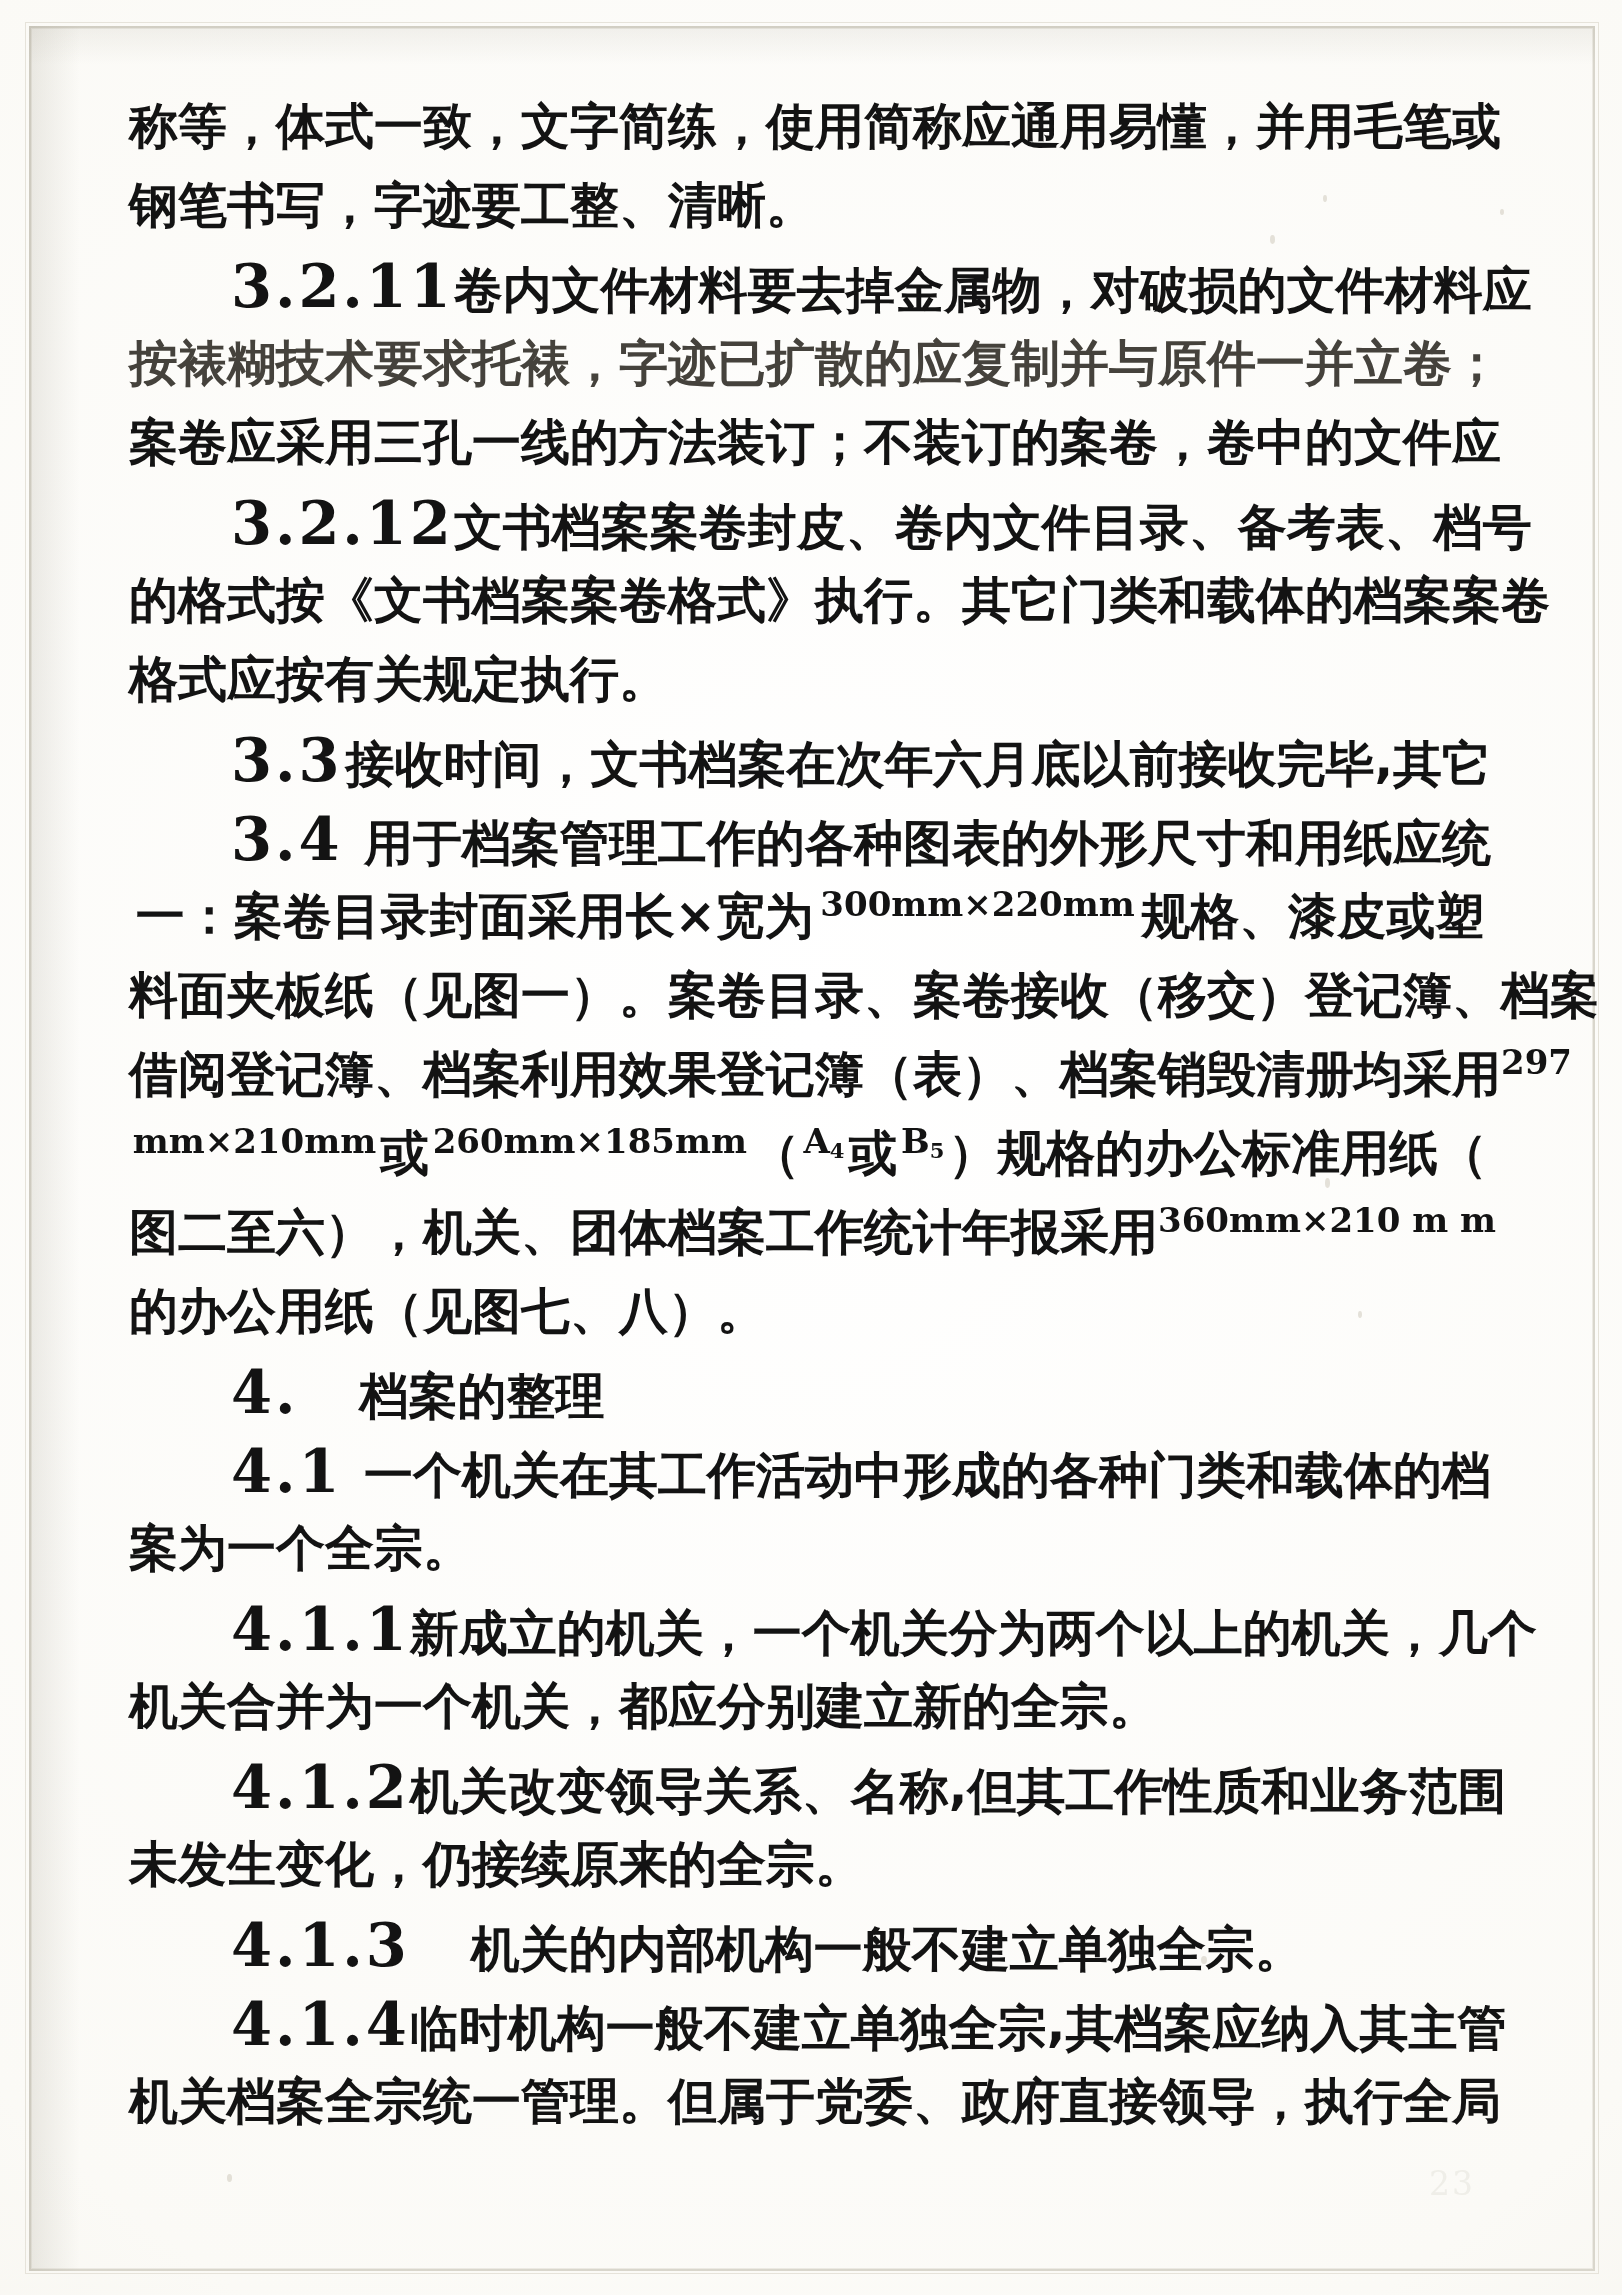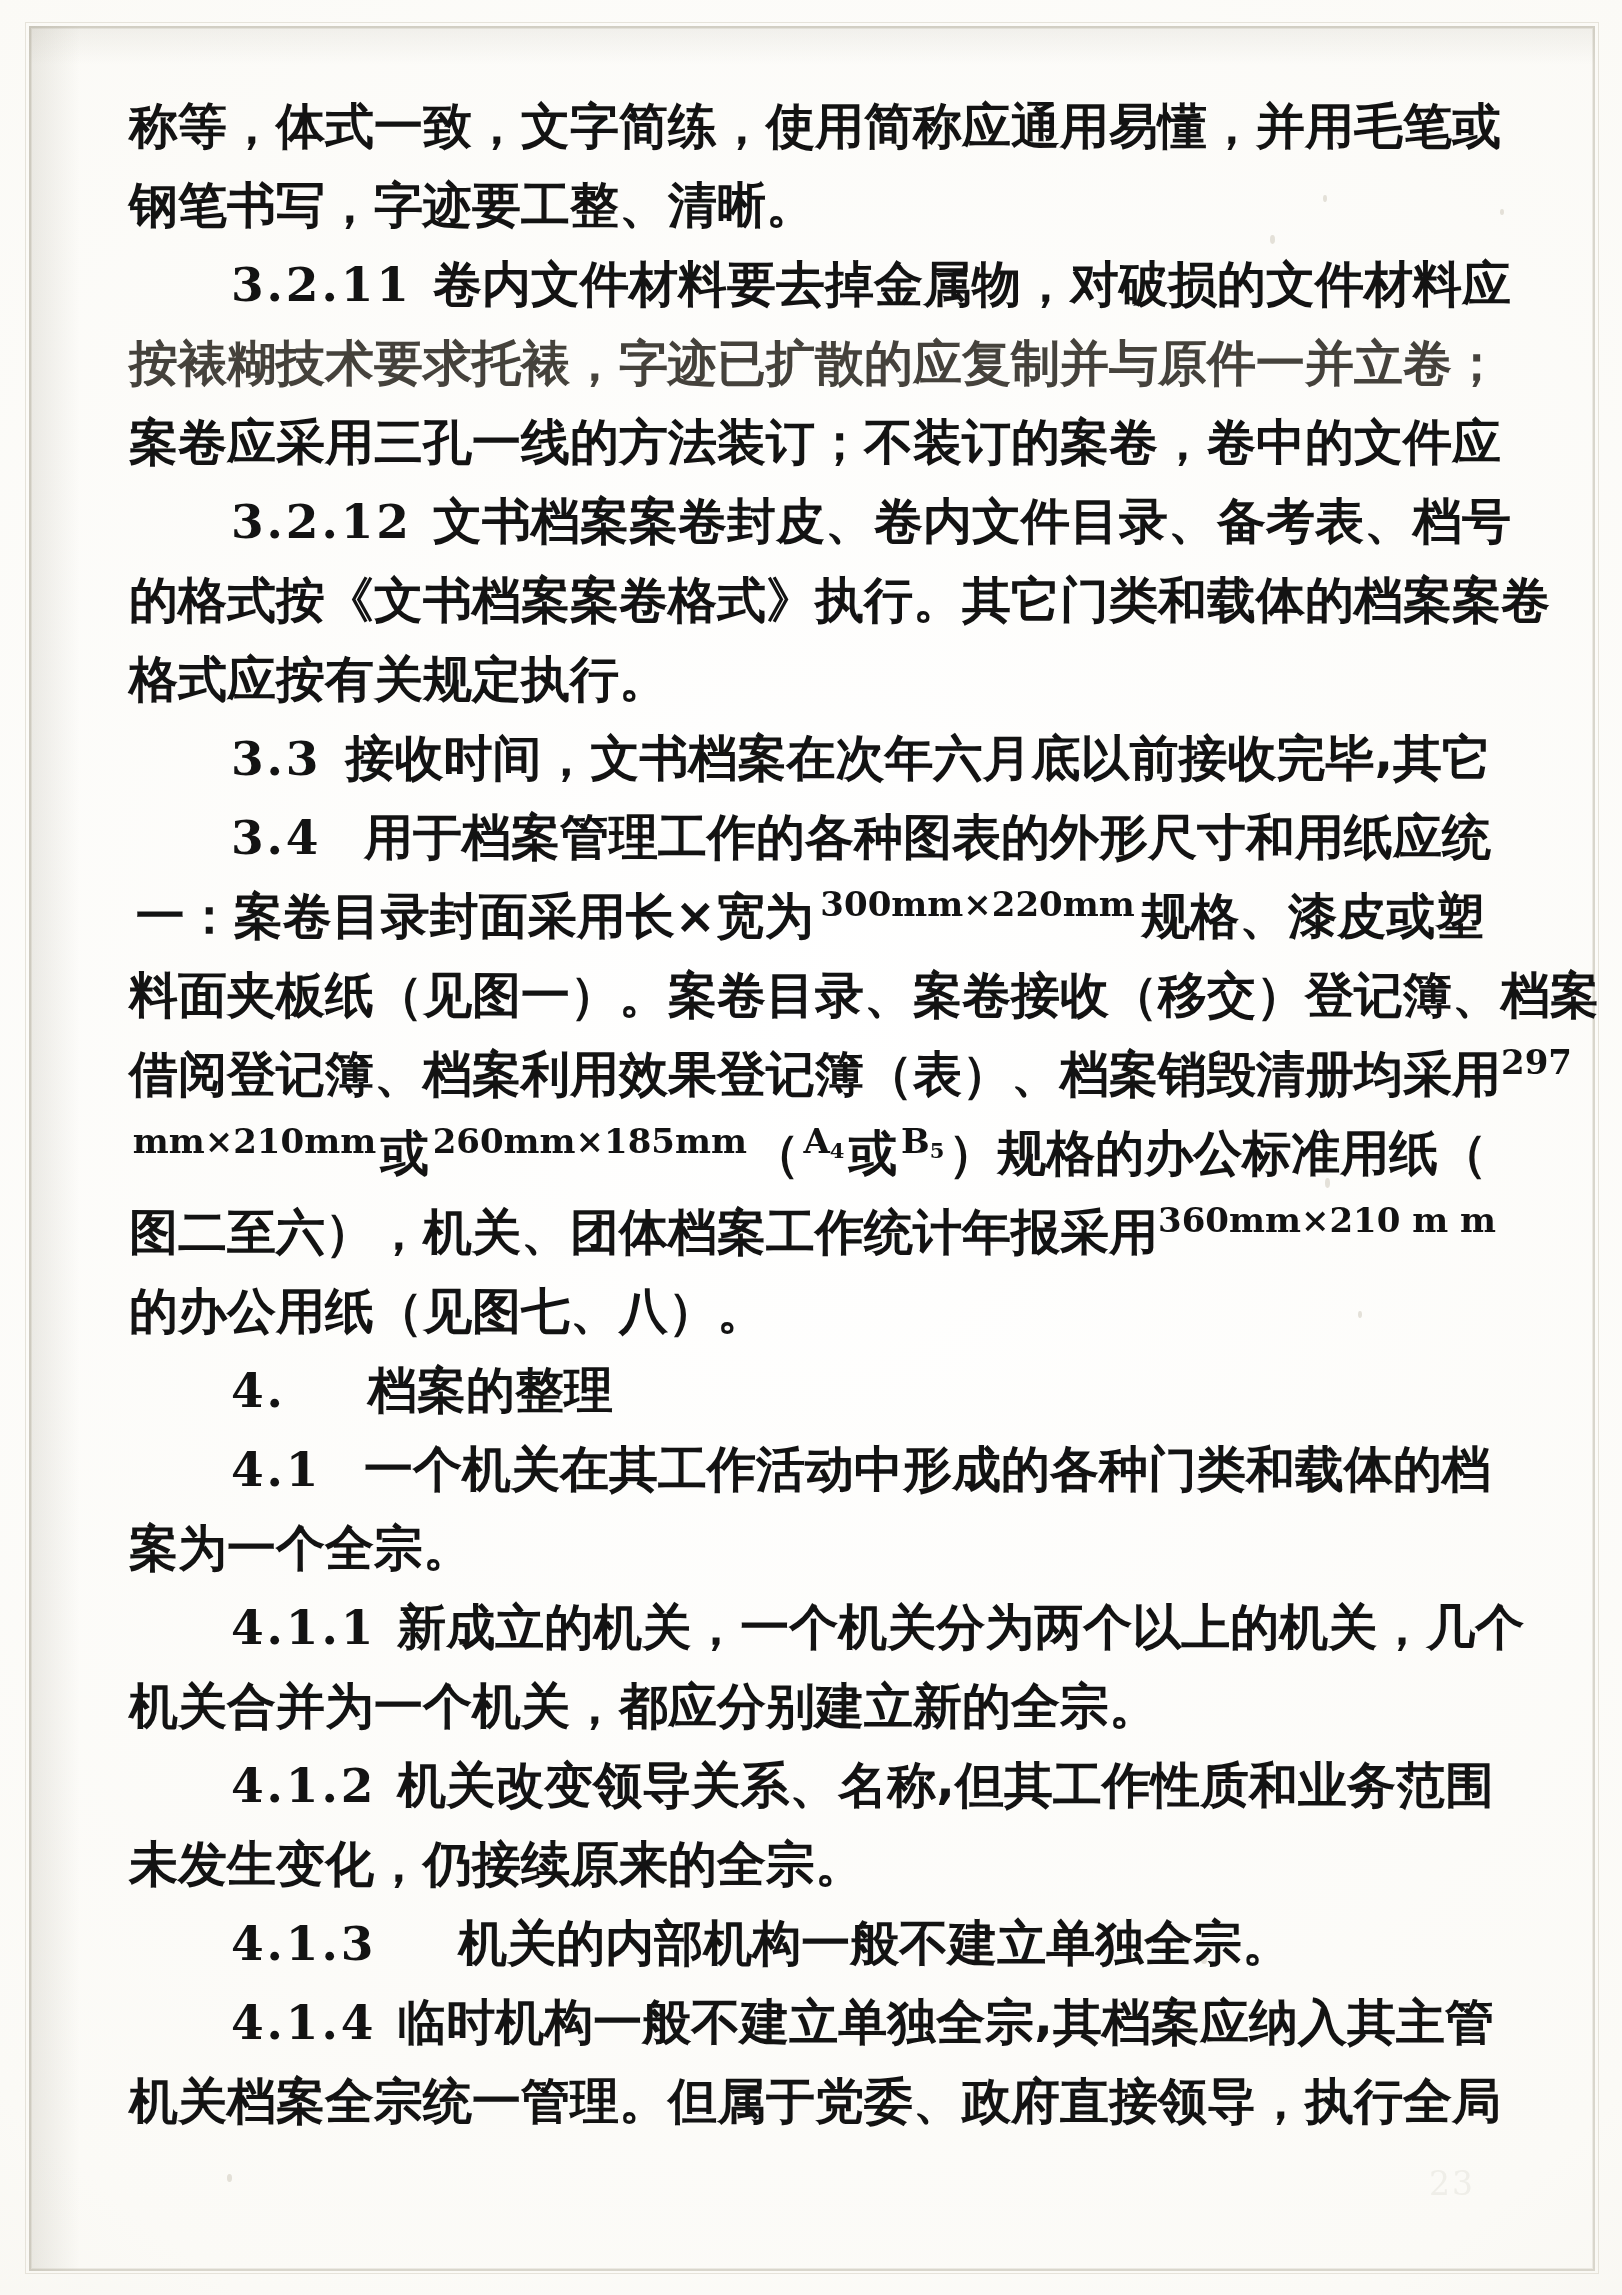--- a/index.html
+++ b/index.html
@@ -87,23 +87,23 @@
   
   .flush { display: flex; flex: 0 0 auto; }
 
   
   .indent2 { display: inline-block; width: 102px; flex: 0 0 102px; }
 
   
   .num {
     font-family: "DejaVu Serif", serif;
     font-weight: 700;
-    font-size: 47px;
+    font-size: 59px;
     letter-spacing: 2.9px;
-    margin-right: 21px;
+    margin-right: 0;
   }
 
   
   .lat {
     font-family: "DejaVu Serif", serif;
     font-weight: 700;
     font-size: 34px;
     letter-spacing: 0px;
   }
   .lat sub {

